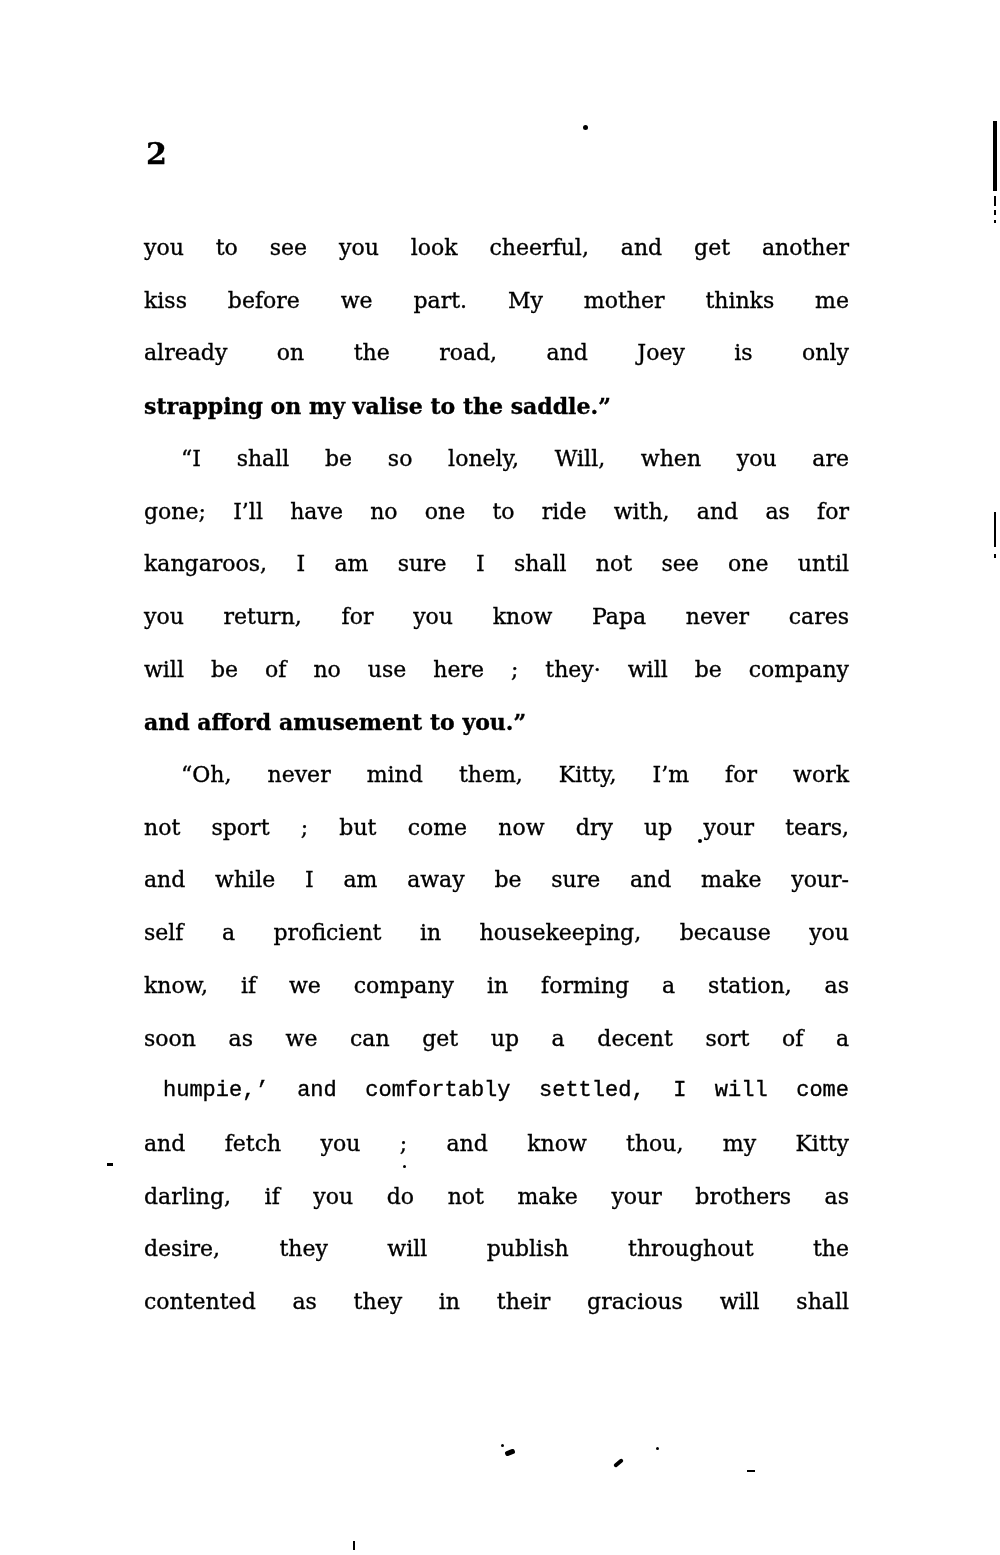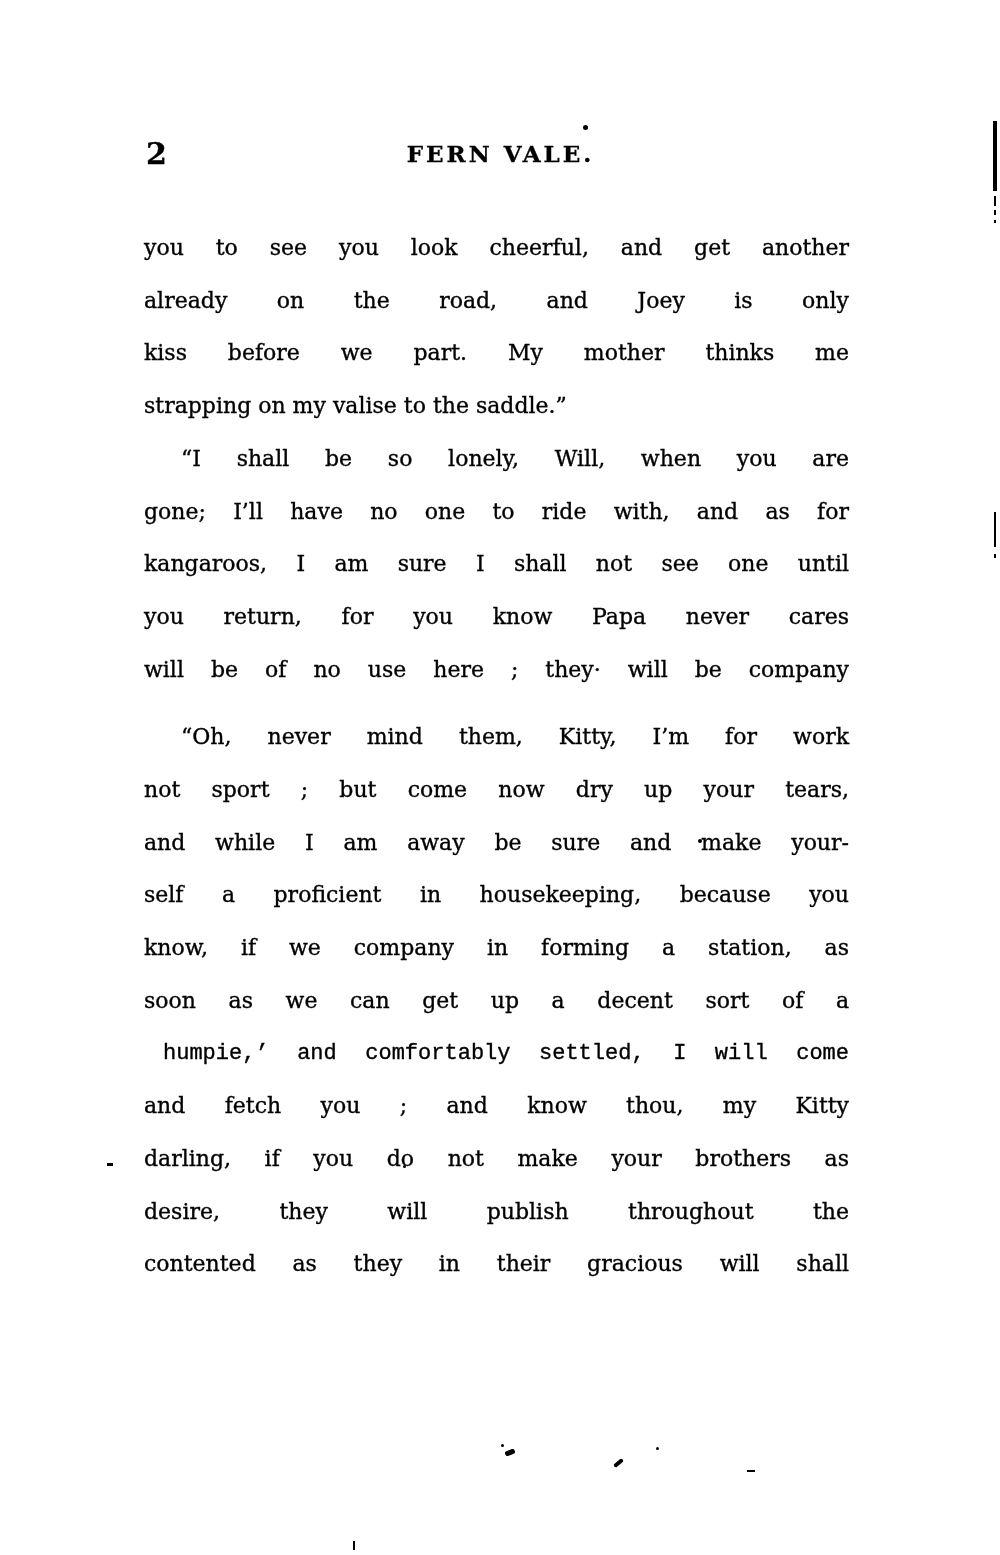--- a/index.html
+++ b/index.html
@@ -39,50 +39,50 @@
     font-size: 22px;
     line-height: 52.7px;
     -webkit-text-stroke: 0.35px #000;
   }
   .paragraph { margin: 0; }
   .line {
     text-align: justify;
     text-align-last: justify;
     white-space: normal;
   }
-  .line.no-justify { text-align-last: left; }
+  .line.no-justify { text-align-last: left; font-weight: bold; }
   .mark { position: absolute; background: #000; }
   .mark.round { border-radius: 50%; }
   .mark.tilt-up { transform: rotate(-20deg); border-radius: 2px; }
   .mark.tilt-slash { transform: rotate(-40deg); border-radius: 2px; }
 </style>
 </head>
 <body>
 
 <div class="page">
 
   <div class="pagenum">2</div>
-  <div class="running-head">FERN VALE.</div>
 
   <div class="text-block">
       <div class="paragraph">
         <div class="line">you to see you look cheerful, and get another</div>
+        <div class="line">kiss before we part.  My mother thinks me</div>
         <div class="line">already on the road, and Joey is only</div>
-        <div class="line">kiss before we part.  My mother thinks me</div>
         <div class="line no-justify">strapping on my valise to the saddle.”</div>
       </div>
       <div class="paragraph">
         <div class="line" style="padding-left: 37px;">“I shall be so lonely, Will, when you are</div>
         <div class="line">gone; I’ll have no one to ride with, and as for</div>
         <div class="line">kangaroos, I am sure I shall not see one until</div>
         <div class="line">you return, for you know Papa never cares</div>
         <div class="line">will be of no use here ; they· will be company</div>
+        <div class="line no-justify">and afford amusement to you.”</div>
       </div>
       <div class="paragraph">
-        <div class="line" style="padding-left: 37px; margin-top: 15px;">“Oh, never mind them, Kitty, I’m for work</div>
+        <div class="line" style="padding-left: 37px;">“Oh, never mind them, Kitty, I’m for work</div>
         <div class="line">not sport ; but come now dry up your tears,</div>
         <div class="line">and while I am away be sure and make your-</div>
         <div class="line">self a proficient in housekeeping, because you</div>
         <div class="line">know, if we company in forming a station, as</div>
         <div class="line">soon as we can get up a decent sort of a</div>
         <div class="line" style="padding-left: 19px; font-family: Liberation Mono, monospace;">humpie,’ and comfortably settled, I will come</div>
         <div class="line">and fetch you ; and know thou, my Kitty</div>
         <div class="line">darling, if you do not make your brothers as</div>
         <div class="line">desire, they will publish throughout the</div>
         <div class="line">contented as they in their gracious will shall</div>

